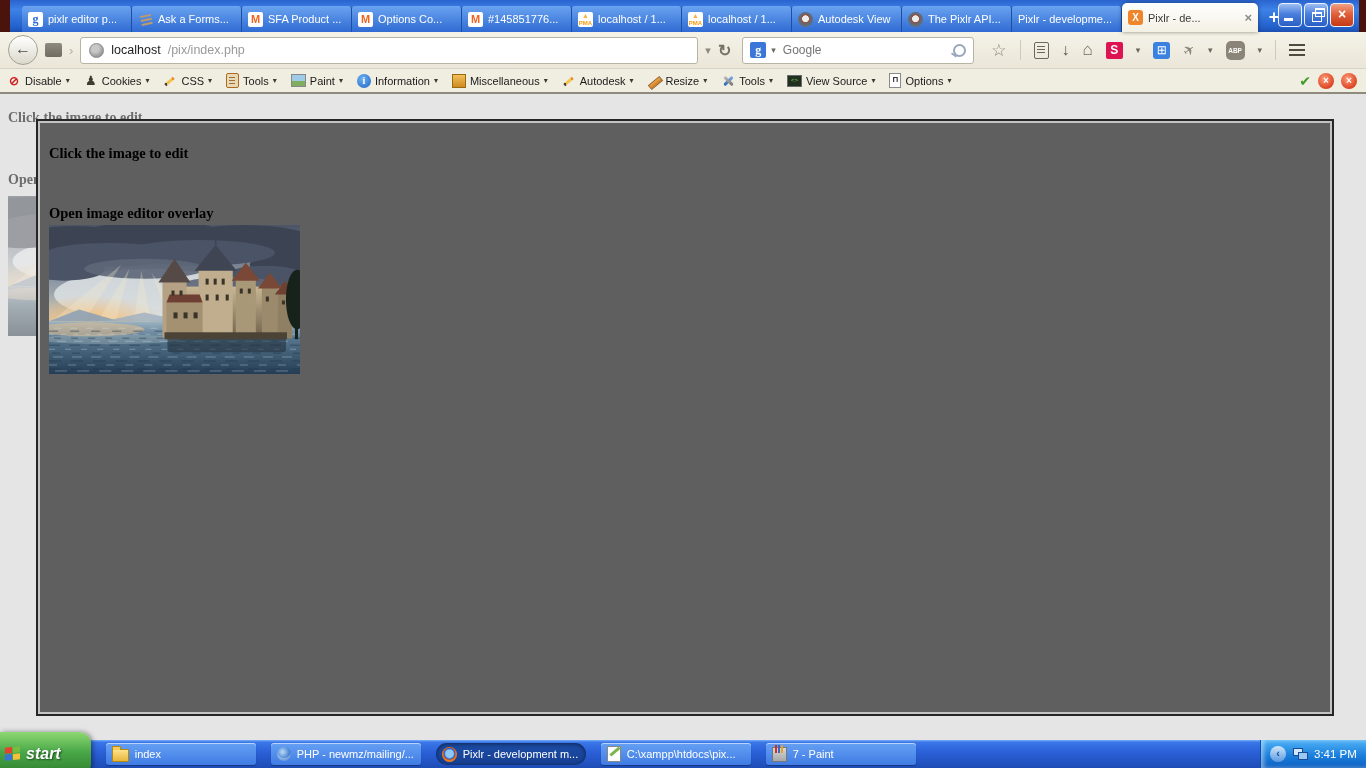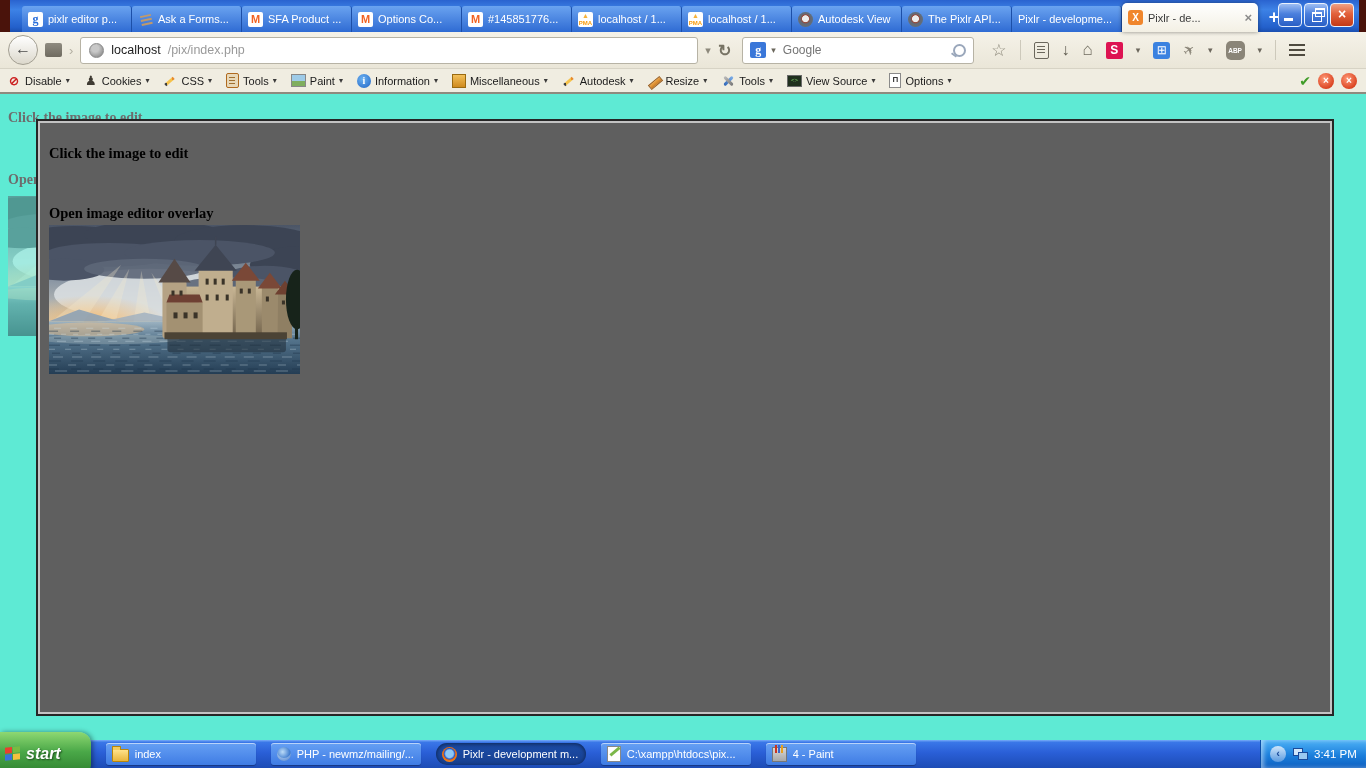--- a/index.html
+++ b/index.html
@@ -83,21 +83,21 @@
   .i-tools::before,.i-tools::after{content:"";position:absolute;left:6px;top:1px;width:3px;height:12px;border-radius:2px;background:linear-gradient(#7fb0e8,#2f66b8);}
   .i-tools::before{transform:rotate(45deg);}
   .i-tools::after{transform:rotate(-45deg);background:linear-gradient(#bcbcbc,#787878);}
   .i-vs{width:13px;height:10px;background:#20301e;border:1px solid #6a6a6a;color:#7fd06a;font-size:6px;line-height:9px;}
   .i-opts{width:10px;height:13px;background:#fff;border:1px solid #8a8a8a;color:#3a3a3a;font-size:8px;line-height:12px;font-weight:bold;}
   .devright{margin-left:auto;display:flex;align-items:center;gap:7px;padding-right:2px;}
   .vcheck{color:#3f9c28;font-size:14px;cursor:pointer;}
   .redx{width:16px;height:16px;border-radius:50%;background:radial-gradient(circle at 40% 35%,#f97,#cc2200);color:#fff;font-size:10px;font-weight:bold;text-align:center;line-height:16px;cursor:pointer;}
 
   
-  .content{position:relative;flex:1;background:#5eead4;overflow:hidden;}
+  .content{position:relative;flex:1;background:#e5e5e5;overflow:hidden;}
   .bg-text{position:absolute;font-family:"Liberation Serif",serif;font-weight:bold;font-size:14px;color:#6d6d6d;white-space:nowrap;}
   .bg-heading{left:8px;top:16px;}
   .bg-link{left:8px;top:78px;}
   .bg-image{position:absolute;left:8px;top:102px;width:234px;height:140px;opacity:.5;filter:saturate(.55) brightness(1.08);}
   .overlay{position:absolute;left:36px;top:25px;width:1298px;height:597px;box-sizing:border-box;background:#5f5f5f;border:2px solid #262626;box-shadow:inset 0 0 0 2px #c3c3c3;padding:24px 0 0 11px;}
   .ov-heading{margin:0;font-family:"Liberation Serif",serif;font-weight:bold;font-size:14.5px;color:#000;}
   .ov-link{margin:43px 0 3px 0;font-family:"Liberation Serif",serif;font-weight:bold;font-size:14.5px;color:#000;cursor:pointer;display:inline-block;}
   .castle{width:251px;height:149px;display:block;cursor:pointer;}
 
   
@@ -472,21 +472,21 @@
       <div class="taskbtn active">
         <span class="ti ti-firefox"></span>
         <span class="lbl">Pixlr - development m...</span>
       </div>
       <div class="taskbtn">
         <span class="ti ti-npp"></span>
         <span class="lbl">C:\xampp\htdocs\pix...</span>
       </div>
       <div class="taskbtn">
         <span class="ti ti-paint"></span>
-        <span class="lbl">4 - Paint</span>
+        <span class="lbl">7 - Paint</span>
       </div>
     </div>
     <div class="tray">
       <span class="tray-chev">‹</span>
       <span class="tray-net"></span>
       <span>3:41 PM</span>
     </div>
   </div>
 
 </div>

